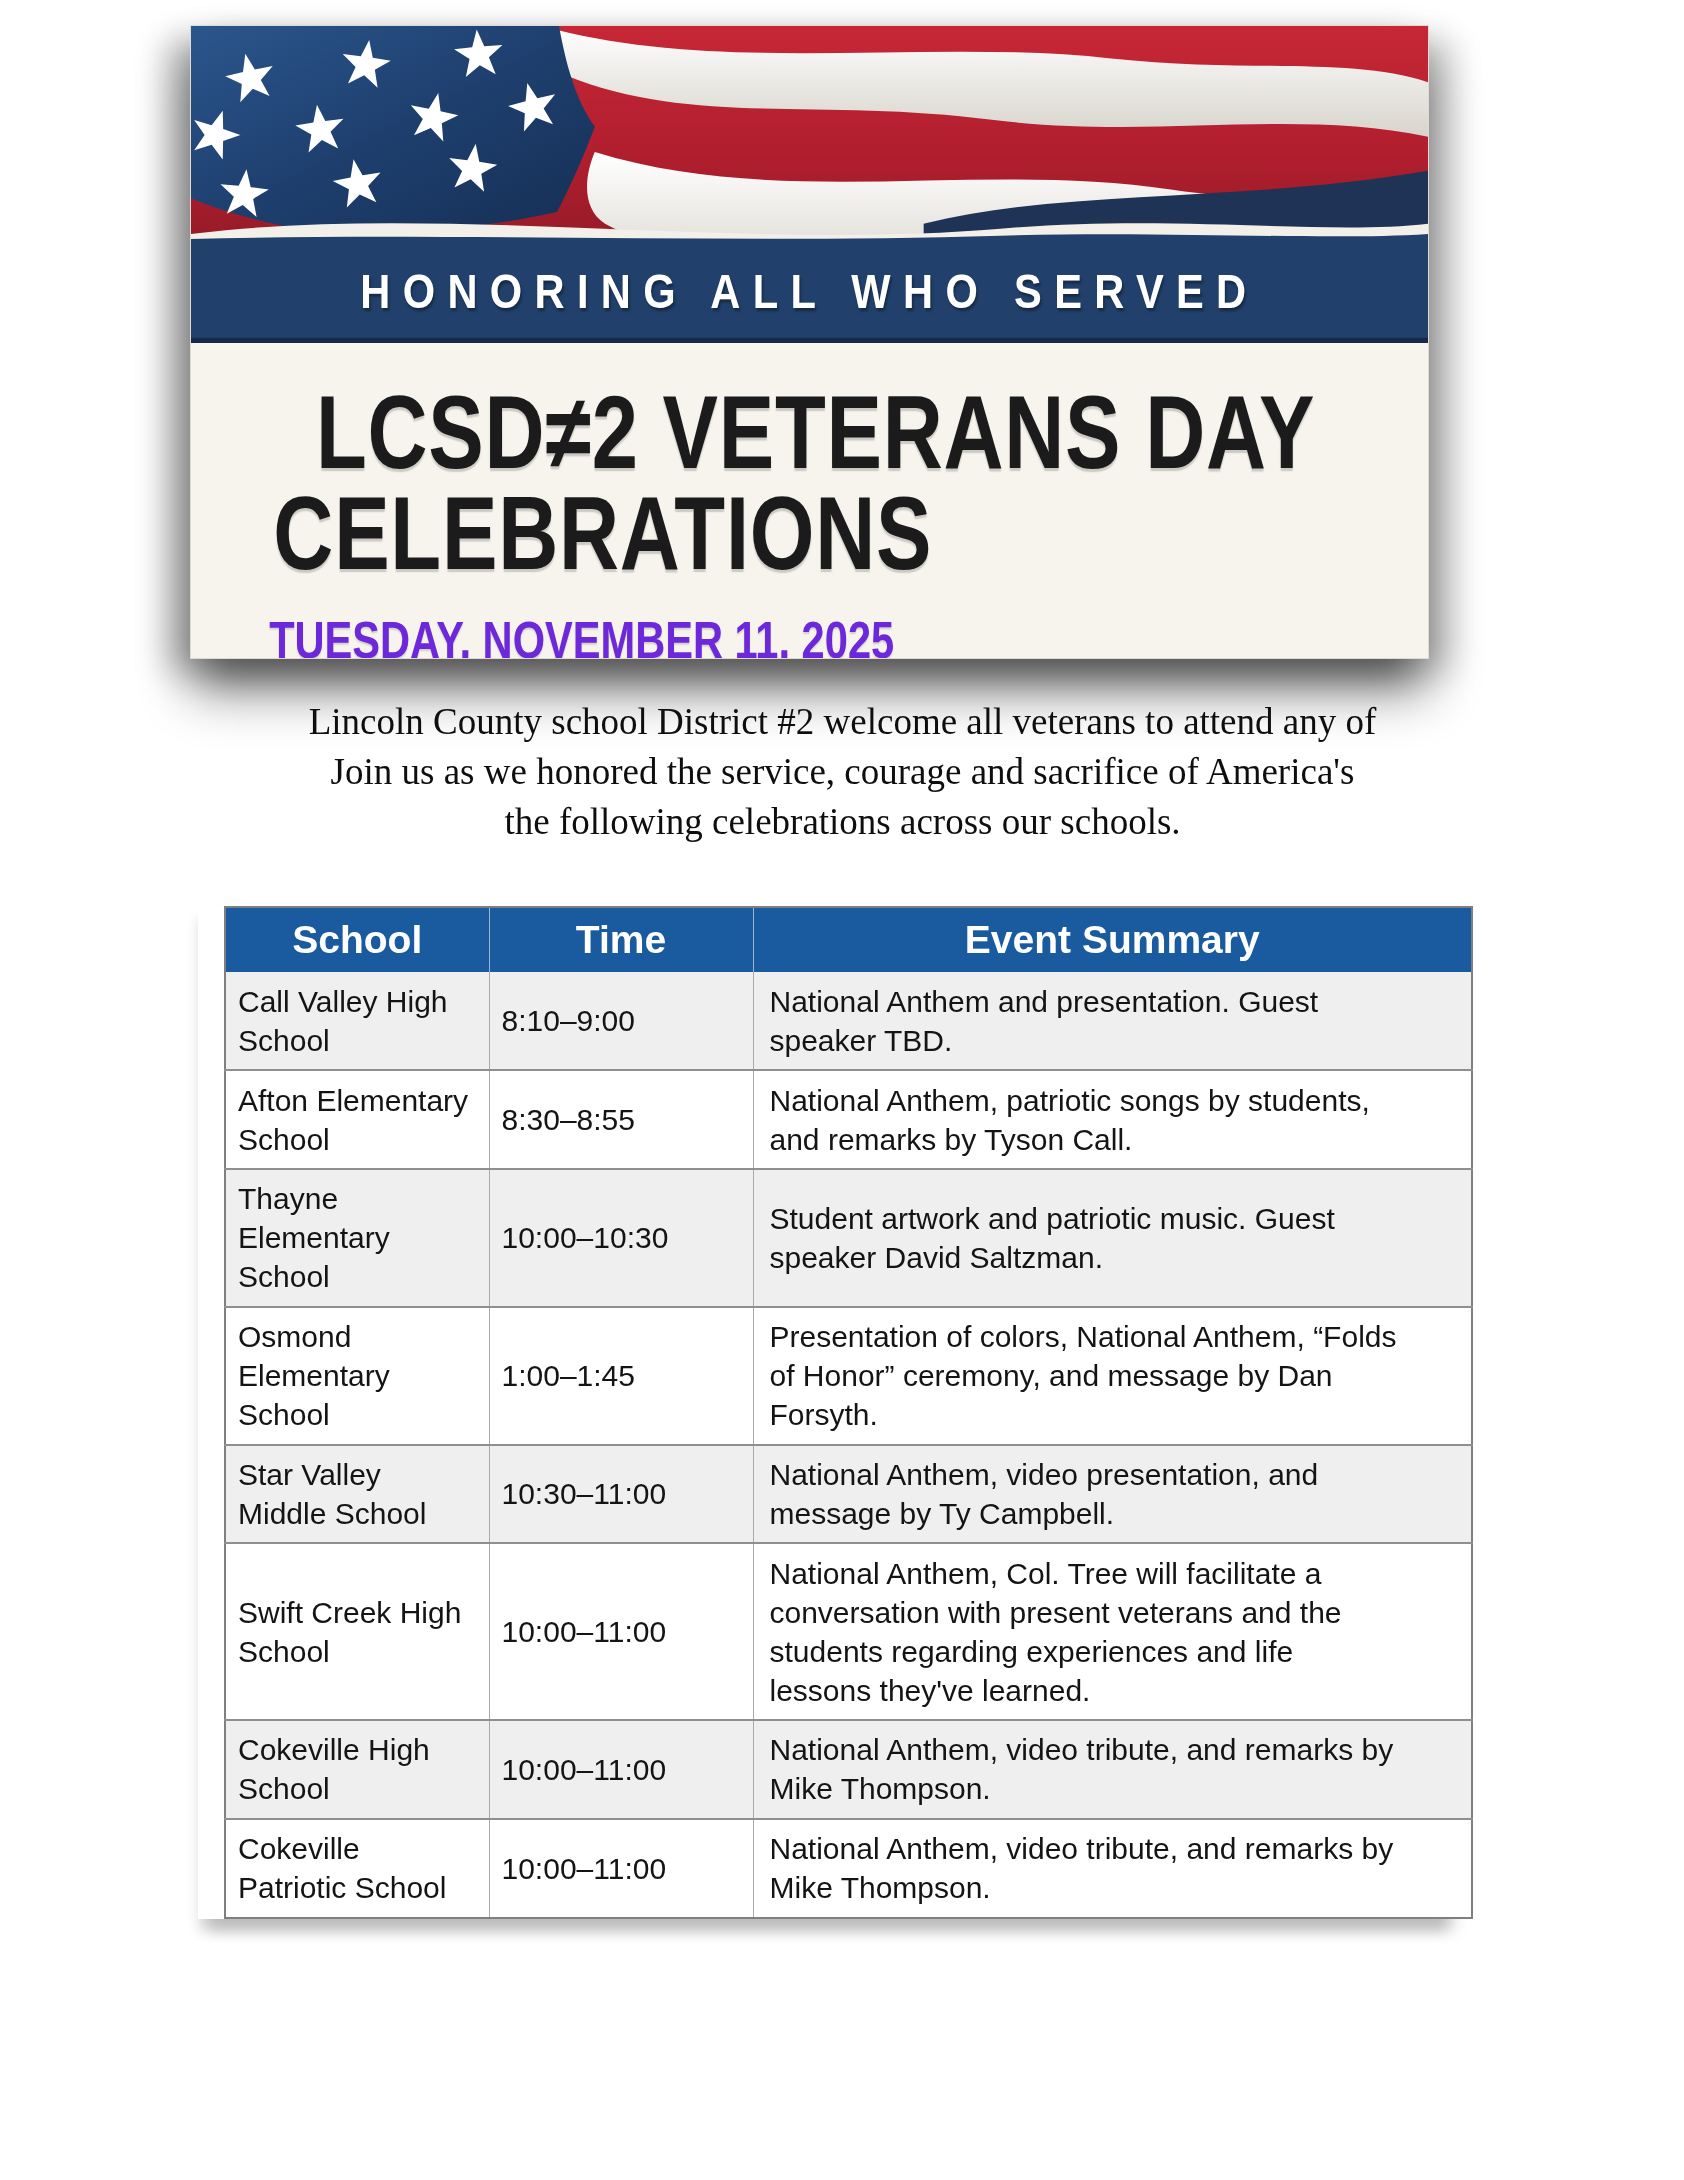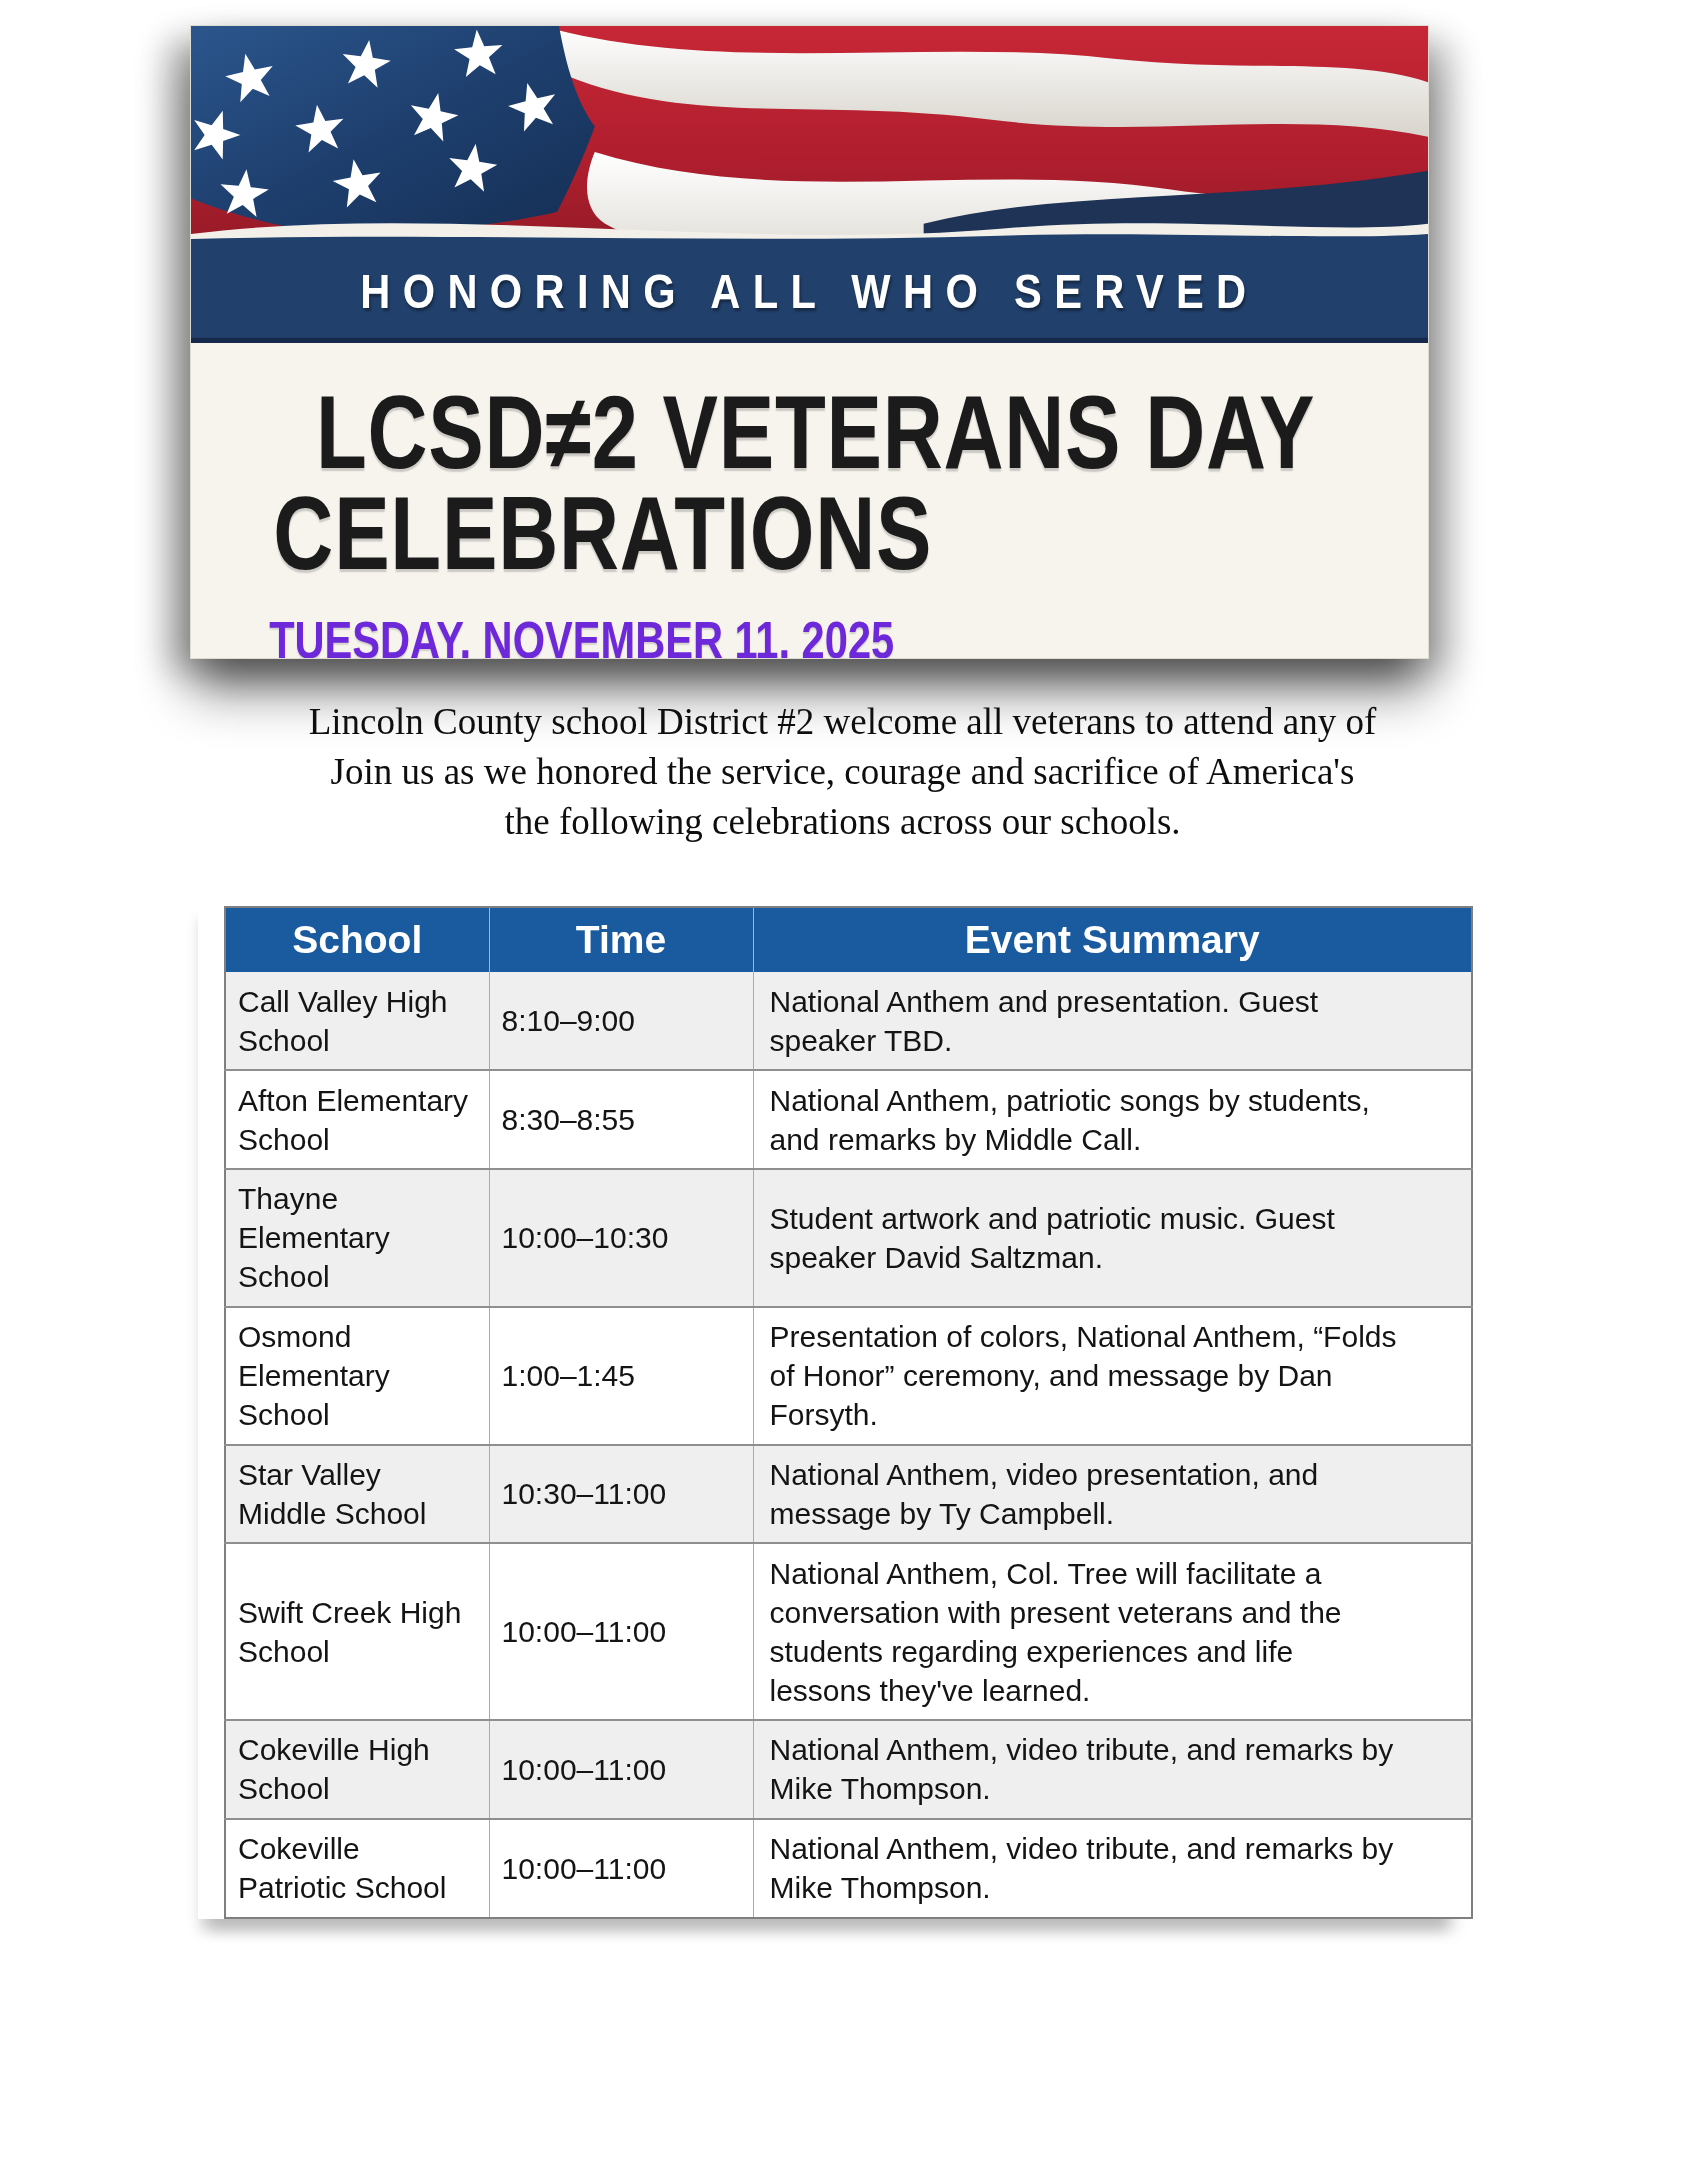--- a/index.html
+++ b/index.html
@@ -184,21 +184,21 @@
       </thead>
       <tbody>
         <tr>
           <td class="school">Call Valley High School</td>
           <td class="time">8:10–9:00</td>
           <td class="summary">National Anthem and presentation. Guest speaker TBD.</td>
         </tr>
         <tr>
           <td class="school">Afton Elementary School</td>
           <td class="time">8:30–8:55</td>
-          <td class="summary">National Anthem, patriotic songs by students, and remarks by Middle Call.</td>
+          <td class="summary">National Anthem, patriotic songs by students, and remarks by Tyson Call.</td>
         </tr>
         <tr>
           <td class="school">Thayne Elementary School</td>
           <td class="time">10:00–10:30</td>
           <td class="summary">Student artwork and patriotic music. Guest speaker David Saltzman.</td>
         </tr>
         <tr>
           <td class="school">Osmond Elementary School</td>
           <td class="time">1:00–1:45</td>
           <td class="summary">Presentation of colors, National Anthem, “Folds of Honor” ceremony, and message by Dan Forsyth.</td>

